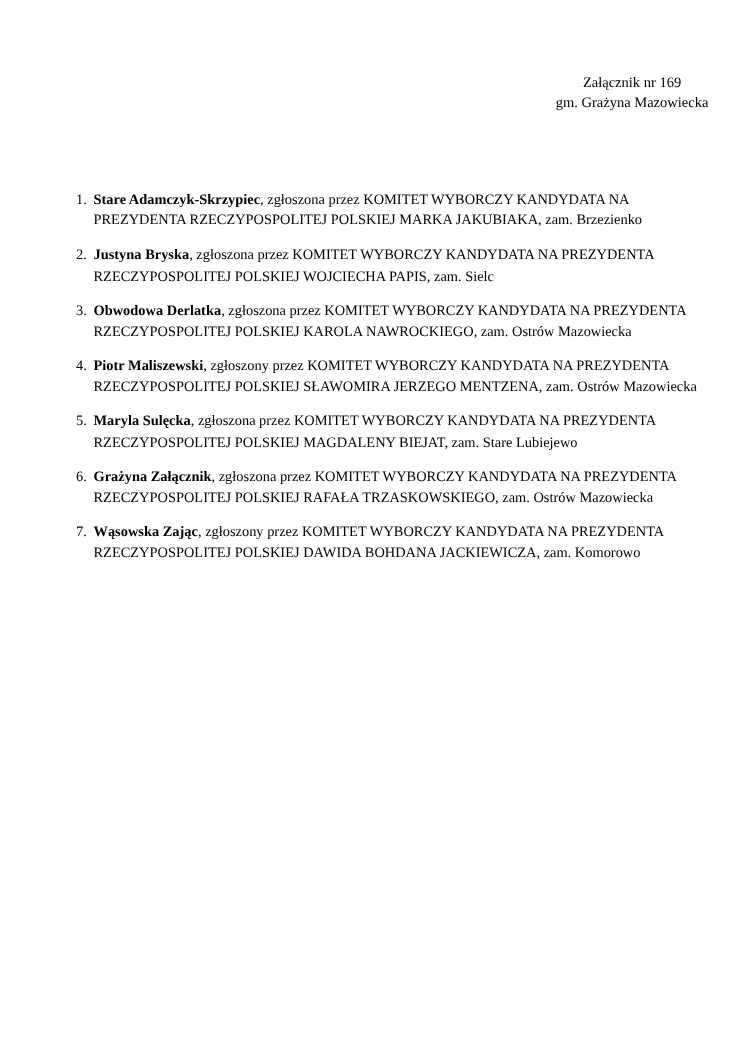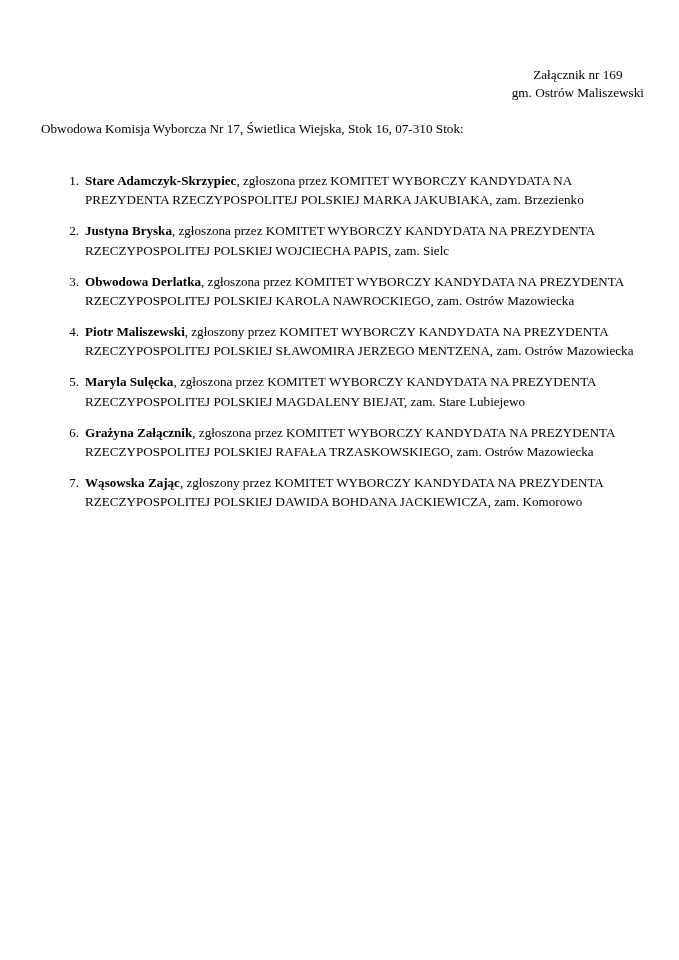--- a/index.html
+++ b/index.html
@@ -75,24 +75,23 @@
     font-weight: normal;
   }
 </style>
 </head>
 <body>
 
 <div class="page">
 
   <div class="doc-header">
     <div>Załącznik nr 169</div>
-    <div>gm. Ostrów Maliszewski</div>
+    <div>gm. Grażyna Mazowiecka</div>
   </div>
 
-  <div class="committee-heading">Obwodowa Komisja Wyborcza Nr 17, Świetlica Wiejska, Stok 16, 07-310 Stok:</div>
 
   <ol class="candidate-list">
     <li class="candidate-item">
       <span class="item-number">1.</span><span class="candidate-name">Stare Adamczyk-Skrzypiec</span><span class="candidate-text">, zgłoszona przez KOMITET WYBORCZY KANDYDATA NA PREZYDENTA RZECZYPOSPOLITEJ POLSKIEJ MARKA JAKUBIAKA, zam. Brzezienko</span>
     </li>
     <li class="candidate-item">
       <span class="item-number">2.</span><span class="candidate-name">Justyna Bryska</span><span class="candidate-text">, zgłoszona przez KOMITET WYBORCZY KANDYDATA NA PREZYDENTA RZECZYPOSPOLITEJ POLSKIEJ WOJCIECHA PAPIS, zam. Sielc</span>
     </li>
     <li class="candidate-item">
       <span class="item-number">3.</span><span class="candidate-name">Obwodowa Derlatka</span><span class="candidate-text">, zgłoszona przez KOMITET WYBORCZY KANDYDATA NA PREZYDENTA RZECZYPOSPOLITEJ POLSKIEJ KAROLA NAWROCKIEGO, zam. Ostrów Mazowiecka</span>

